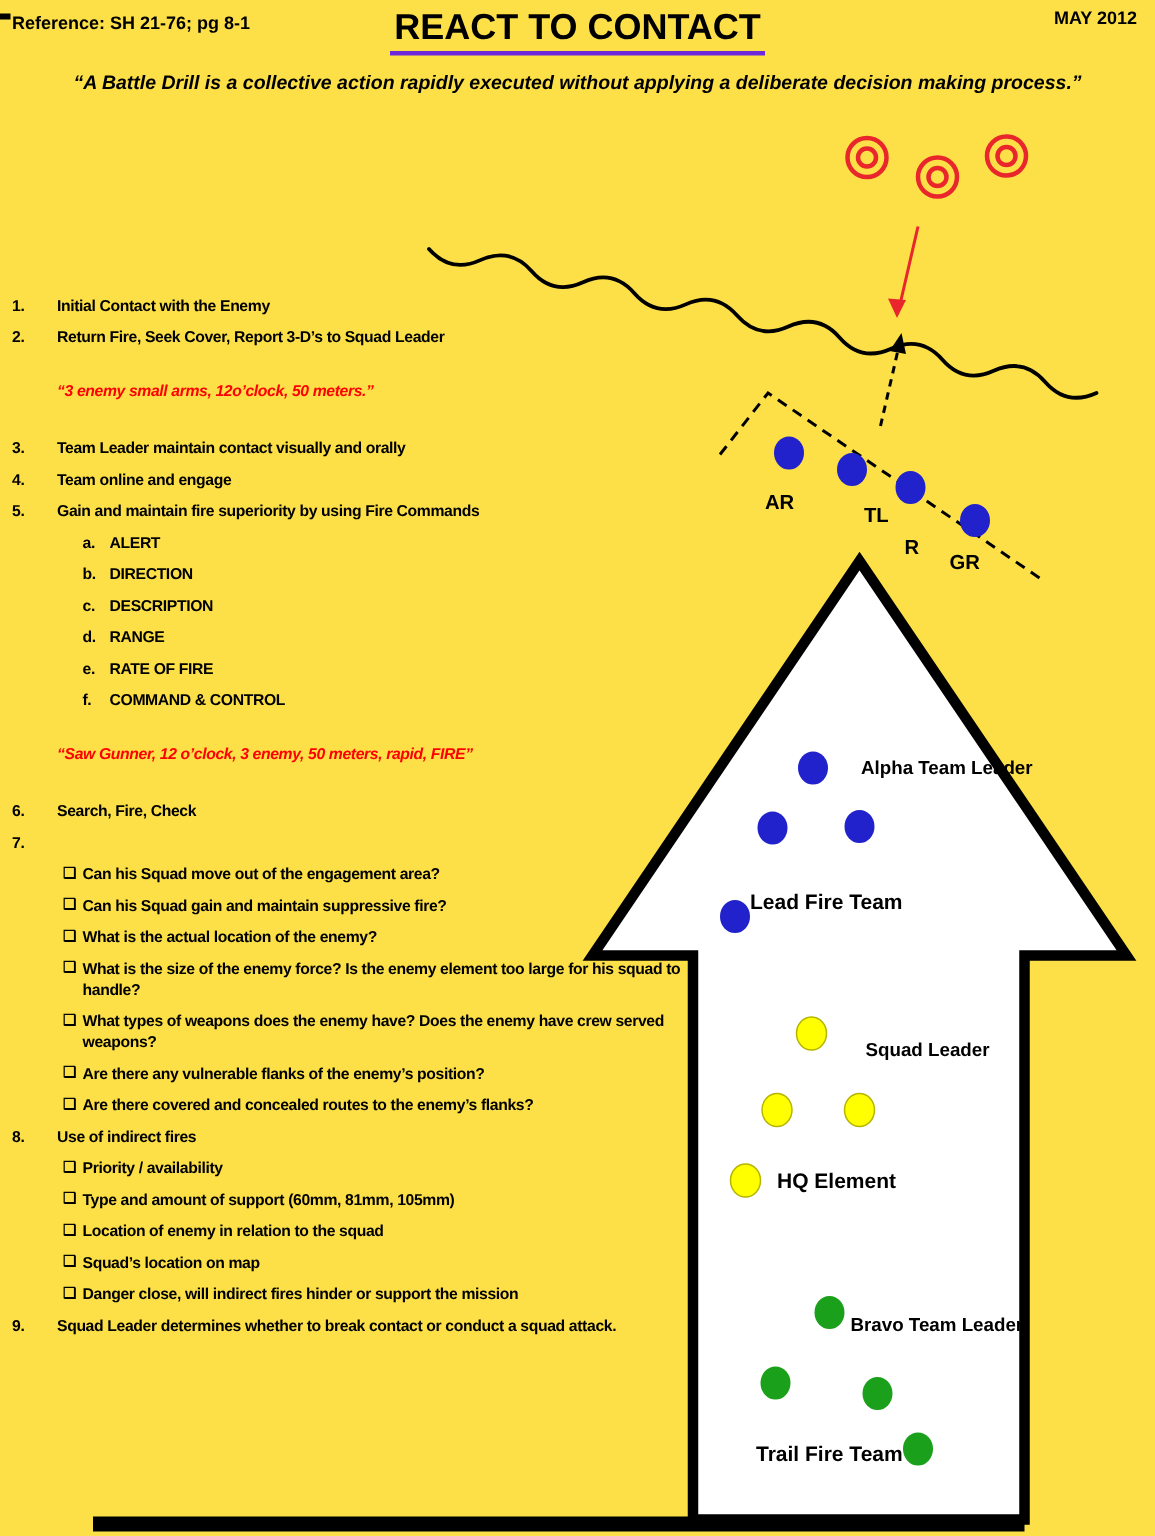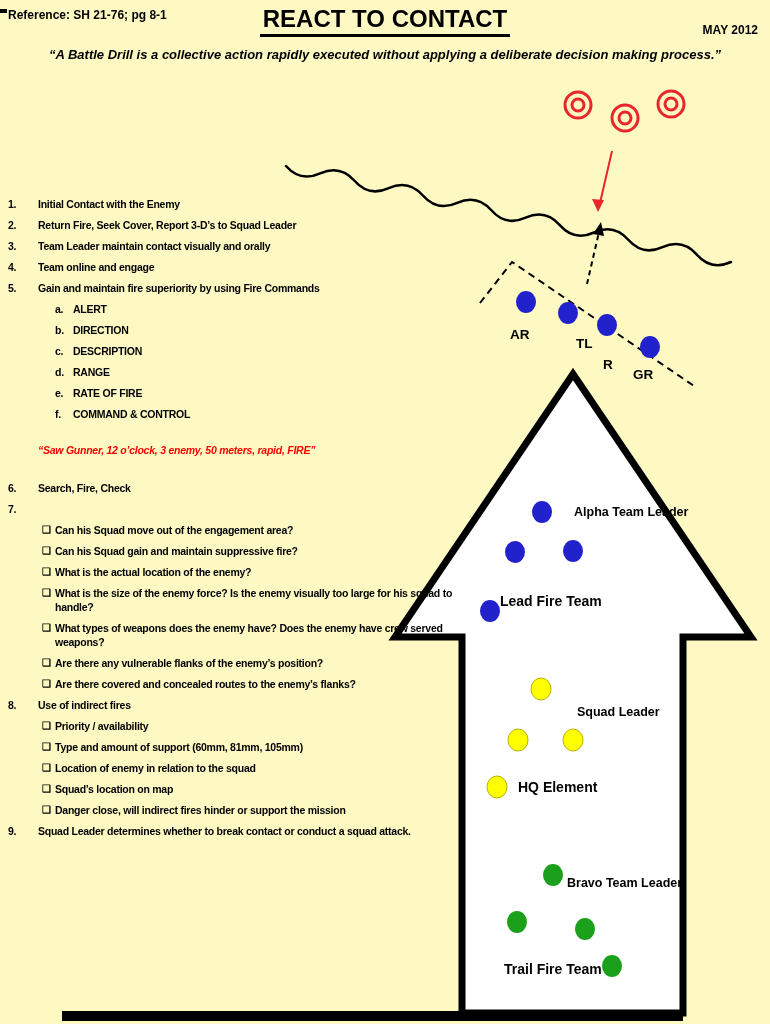--- a/index.html
+++ b/index.html
@@ -1,21 +1,21 @@
 <!DOCTYPE html>
 <html><head>
 <meta charset="utf-8">
 <style>
   html,body{margin:0;padding:0;background:#9a9a9a;}
-  #page{position:relative;width:770px;height:1024px;background:#fef9c3;overflow:hidden;
+  #page{position:relative;width:770px;height:1024px;background:#fde047;overflow:hidden;
         font-family:"Liberation Sans",sans-serif;font-weight:bold;color:#000;}
   #hdr-ref{position:absolute;left:8px;top:8px;font-size:12px;z-index:4;}
-  #hdr-date{position:absolute;right:12px;top:23px;font-size:12px;z-index:4;}
+  #hdr-date{position:absolute;right:12px;top:5px;font-size:12px;z-index:4;}
   #title-wrap{position:absolute;left:0;right:0;top:5px;text-align:center;z-index:4;}
-  #title{display:inline-block;font-size:24px;border-bottom:3px solid #000000;padding:0 3px 1px;text-align:center;}
+  #title{display:inline-block;font-size:24px;border-bottom:3px solid #6d28d9;padding:0 3px 1px;text-align:center;}
   #subtitle{position:absolute;left:0;right:0;top:47px;text-align:center;font-size:13px;font-style:italic;z-index:4;}
   #steps{position:absolute;left:8px;top:197px;width:448px;z-index:3;font-size:10.5px;letter-spacing:-0.25px;}
   .row{display:flex;line-height:14px;margin-bottom:7px;}
   .num .n{flex:none;width:30px;}
   .sub{padding-left:47px;} .sub .n{flex:none;width:18px;}
   .chk{padding-left:34px;} .chk .cb{flex:none;width:13px;font-size:10px;}
   .quote{display:block;font-style:italic;padding-left:30px;margin:22px 0 24px;}
   #diagram{position:absolute;left:0;top:0;z-index:1;}
   #labels{position:absolute;left:0;top:0;width:616px;height:1024px;z-index:3;pointer-events:none;}
   .dlabel{position:absolute;font-size:12.5px;white-space:nowrap;}
@@ -36,20 +36,21 @@
 
   <div id="steps">
       <div class="row num">
         <span class="n">1.</span>
         <span class="t">Initial Contact with the Enemy</span>
       </div>
       <div class="row num">
         <span class="n">2.</span>
         <span class="t">Return Fire, Seek Cover, Report 3-D’s to Squad Leader</span>
       </div>
+      <div class="row quote" style="color: rgb(255, 0, 0);">“3 enemy small arms, 12o’clock, 50 meters.”</div>
       <div class="row num">
         <span class="n">3.</span>
         <span class="t">Team Leader maintain contact visually and orally</span>
       </div>
       <div class="row num">
         <span class="n">4.</span>
         <span class="t">Team online and engage</span>
       </div>
       <div class="row num">
         <span class="n">5.</span>
@@ -94,21 +95,21 @@
       <div class="row chk">
         <span class="cb">❑</span>
         <span class="t">Can his Squad gain and maintain suppressive fire?</span>
       </div>
       <div class="row chk">
         <span class="cb">❑</span>
         <span class="t">What is the actual location of the enemy?</span>
       </div>
       <div class="row chk">
         <span class="cb">❑</span>
-        <span class="t">What is the size of the enemy force? Is the enemy visually too large for his squad to handle?</span>
+        <span class="t">What is the size of the enemy force? Is the enemy element too large for his squad to handle?</span>
       </div>
       <div class="row chk">
         <span class="cb">❑</span>
         <span class="t">What types of weapons does the enemy have? Does the enemy have crew served weapons?</span>
       </div>
       <div class="row chk">
         <span class="cb">❑</span>
         <span class="t">Are there any vulnerable flanks of the enemy’s position?</span>
       </div>
       <div class="row chk">
@@ -185,19 +186,19 @@
       <ellipse cx="612" cy="966" rx="10" ry="11" fill="#1aa01a" stroke="none" stroke-width="1"></ellipse>
     </svg>
 
   <div id="labels">
       <div class="dlabel ft" style="left: 510px; top: 327px;">AR</div>
       <div class="dlabel ft" style="left: 549px; top: 336px; margin-left: 27px;">TL</div>
       <div class="dlabel ft" style="left: 603px; top: 357px;">R</div>
       <div class="dlabel ft" style="left: 633px; top: 367px;">GR</div>
       <div class="dlabel" style="left: 554px; top: 505px; margin-left: 20px;">Alpha Team Leader</div>
       <div class="dlabel lg" style="left: 500px; top: 593px;">Lead Fire Team</div>
-      <div class="dlabel" style="left: 577px; top: 693px; margin-top: 12px;">Squad Leader</div>
+      <div class="dlabel" style="left: 577px; top: 693px;">Squad Leader</div>
       <div class="dlabel lg" style="left: 518px; top: 779px;">HQ Element</div>
       <div class="dlabel" style="left: 567px; top: 876px;">Bravo Team Leader</div>
       <div class="dlabel lg" style="left: 504px; top: 961px;">Trail Fire Team</div>
     </div>
 
 </div>
 
 </body></html>

